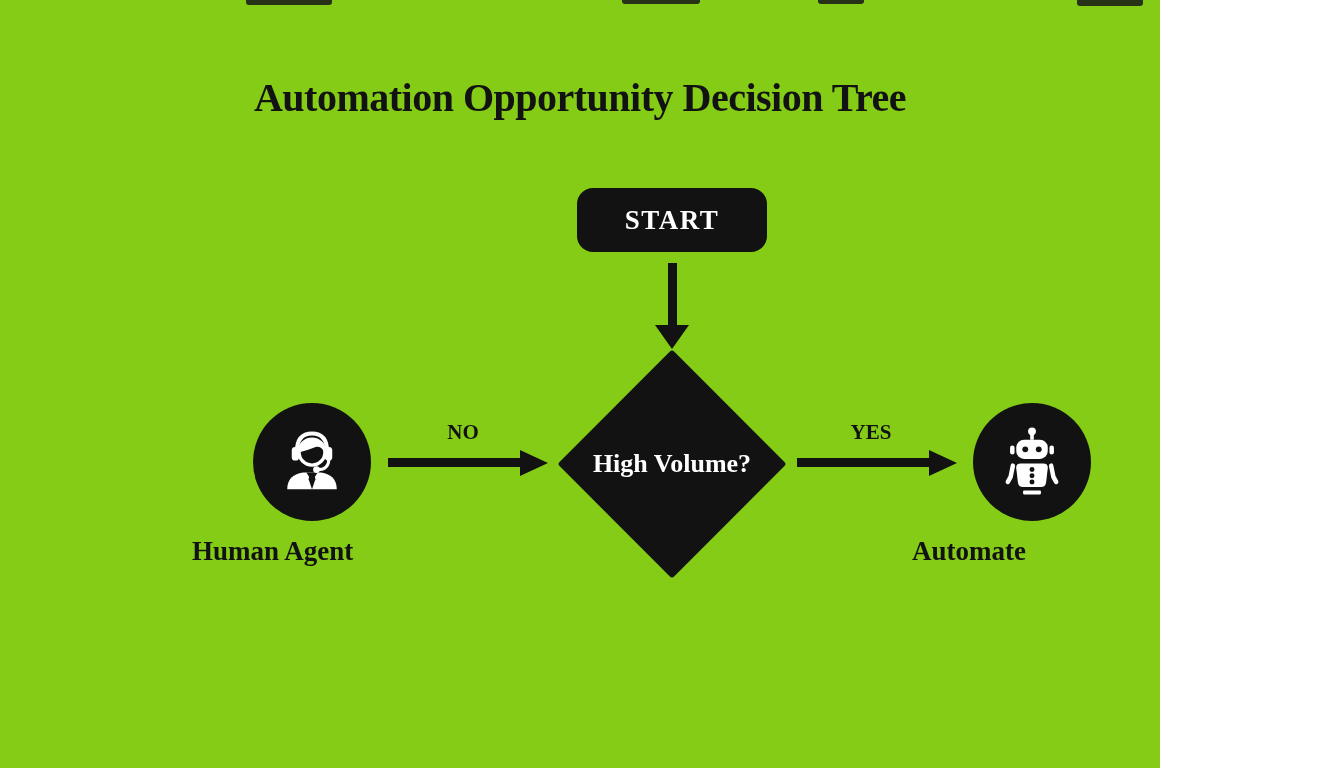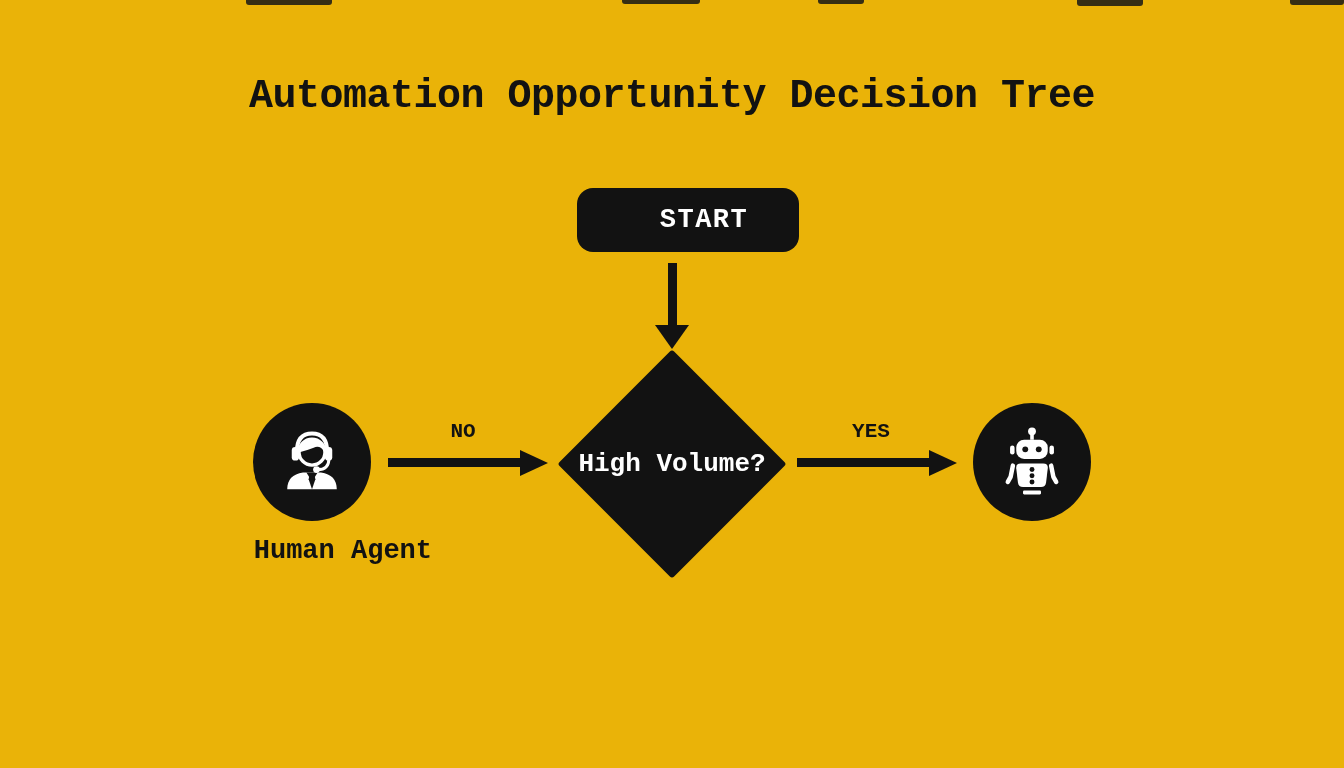--- a/index.html
+++ b/index.html
@@ -1,21 +1,21 @@
 <!DOCTYPE html>
 <html><head>
 <meta charset="utf-8">
 <style>
   html,body{margin:0;padding:0;}
   .canvas{
     position:relative;
-    width:1344px;height:768px;
-    background:#eab308;
+    width:1160px;height:768px;
+    background:#84cc16;
     overflow:hidden;
-    font-family:Liberation Mono, monospace;
+    font-family:Liberation Serif, serif;
     color:#121212;
   }
   
   .smudge{position:absolute;top:0;background:#161616;opacity:.85;border-radius:0 0 3px 3px;}
   .s1{left:246px;width:86px;height:5px;}
   .s2{left:622px;width:78px;height:4px;}
   .s3{left:818px;width:46px;height:4px;}
   .s4{left:1077px;width:66px;height:6px;}
   .s5{left:1290px;width:54px;height:5px;}
 
@@ -23,21 +23,21 @@
     position:absolute;top:74px;left:0;width:100%;
     text-align:center;
     font-size:40px;font-weight:bold;letter-spacing:-0.5px;
     color:#121212;
   }
 
   .start-node{
     position:absolute;left:577px;top:188px;width:190px;height:64px;
     background:#121212;border-radius:16px;
     display:flex;align-items:center;justify-content:center;
-    color:#fff;font-size:27px;font-weight:bold;letter-spacing:1.5px;padding-left:32px;
+    color:#fff;font-size:27px;font-weight:bold;letter-spacing:1.5px;
   }
 
   .arrow-shaft-v{position:absolute;left:668px;top:263px;width:9px;height:62px;background:#121212;}
   .arrow-head-down{
     position:absolute;left:655px;top:325px;width:0;height:0;
     border-left:17px solid transparent;border-right:17px solid transparent;
     border-top:24px solid #121212;
   }
 
   .diamond{
@@ -69,21 +69,21 @@
   .yes-head{left:929px;}
 
   .circle-node{
     position:absolute;top:403px;width:118px;height:118px;border-radius:50%;
     background:#121212;display:flex;align-items:center;justify-content:center;
   }
   .human-circle{left:253px;}
   .robot-circle{left:973px;}
 
   .node-label{
-    position:absolute;top:536px;width:240px;text-align:right;
+    position:absolute;top:536px;width:240px;text-align:left;
     font-size:27px;font-weight:bold;color:#121212;
   }
   .human-label{left:192px;}
   .automate-label{left:912px;}
 </style>
 </head>
 <body>
 
 <div class="canvas">
 
@@ -159,14 +159,15 @@
         <circle cx="32" cy="46" r="2.2" fill="#121212"></circle>
         <circle cx="32" cy="51.5" r="2.2" fill="#121212"></circle>
 
         <path d="M15,37 L13,47 L10.5,51.5" fill="none" stroke="#fff" stroke-width="4" stroke-linecap="round" stroke-linejoin="round"></path>
         <path d="M49,37 L51,47 L53.5,51.5" fill="none" stroke="#fff" stroke-width="4" stroke-linecap="round" stroke-linejoin="round"></path>
 
         <rect x="24" y="59" width="16" height="3.6" rx="1" fill="#fff"></rect>
       </svg>
     </span>
   </div>
+  <div class="node-label automate-label">Automate</div>
 
 </div>
 
 </body></html>

